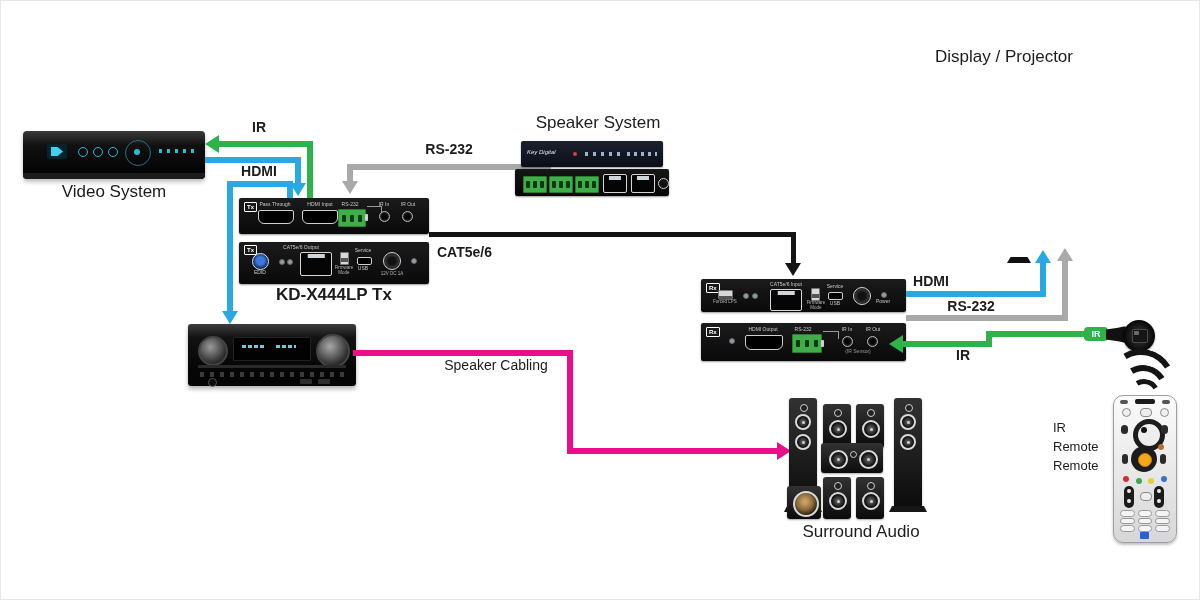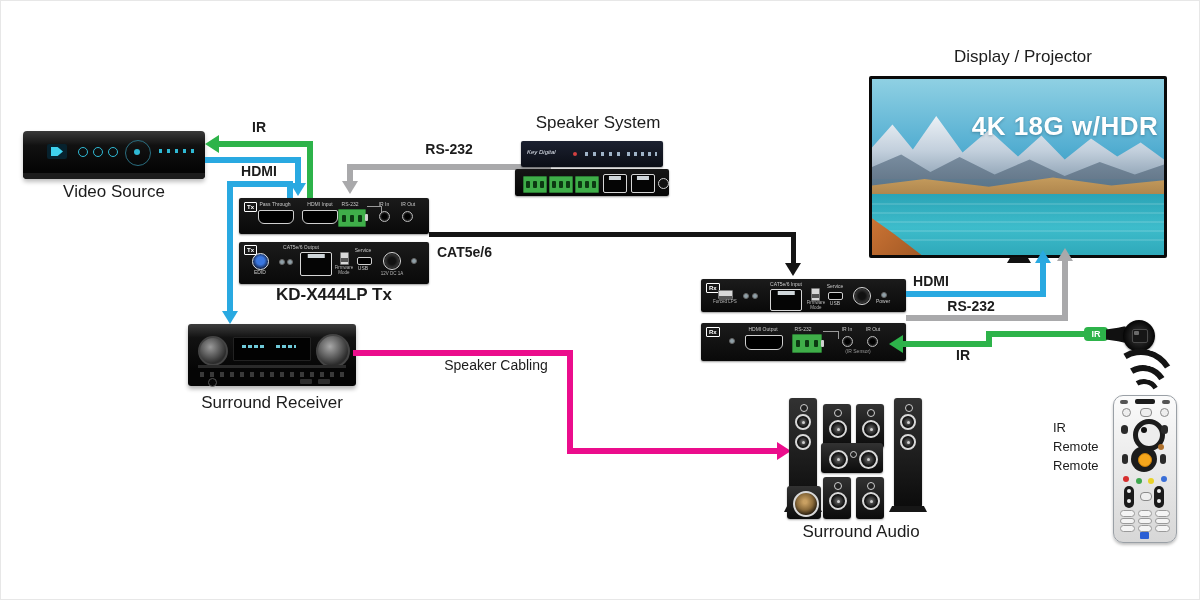--- a/index.html
+++ b/index.html
@@ -44,21 +44,21 @@
       <div class="abs" style="left:4px;top:3px;width:12px;height:9px;background:#3fd2ee;clip-path:polygon(0 0,55% 0,100% 50%,55% 100%,0 100%);"></div>
     </div>
     <div class="abs" style="left:55px;top:16px;width:8px;height:8px;border:1px solid #2fb9d4;border-radius:50%;"></div>
     <div class="abs" style="left:70px;top:16px;width:8px;height:8px;border:1px solid #2fb9d4;border-radius:50%;"></div>
     <div class="abs" style="left:85px;top:16px;width:8px;height:8px;border:1px solid #2fb9d4;border-radius:50%;"></div>
     <div class="abs" style="left:102px;top:9px;width:24px;height:24px;border:1px solid #2a6e80;border-radius:50%;"></div>
     <div class="abs" style="left:111px;top:18px;width:6px;height:6px;background:#2fb9d4;border-radius:50%;"></div>
     <div class="abs" style="left:136px;top:18px;width:40px;height:4px;background:repeating-linear-gradient(90deg,#2fb9d4 0 3px,transparent 3px 8px);"></div>
     <div class="abs" style="left:0;bottom:0;width:100%;height:6px;background:#1c1c1c;border-radius:0 0 4px 4px;"></div>
   </div>
-  <div class="lbl" style="left:28px;top:181px;width:170px;">Video Source</div>
+  <div class="lbl" style="left:28px;top:181px;width:170px;">Video System</div>
 
   <div class="ar left" style="left:204px;top:134px;--c:#2db34a;"></div>
   <div class="line" style="left:216px;top:140px;width:96px;height:6px;background:#2db34a;"></div>
   <div class="line" style="left:306px;top:140px;width:6px;height:57px;background:#2db34a;"></div>
   <div class="clbl" style="left:238px;top:118px;width:40px;">IR</div>
 
   <div class="line" style="left:204px;top:156px;width:96px;height:6px;background:#29a9e1;"></div>
   <div class="line" style="left:294px;top:156px;width:6px;height:27px;background:#29a9e1;"></div>
   <div class="ar down" style="left:289px;top:182px;--c:#29a9e1;"></div>
   <div class="clbl" style="left:228px;top:162px;width:60px;">HDMI</div>
@@ -138,32 +138,21 @@
     <div class="rj45" style="left:88px;top:5px;width:22px;height:17px;"></div>
     <div class="rj45" style="left:116px;top:5px;width:22px;height:17px;"></div>
     <div class="abs" style="left:143px;top:9px;width:9px;height:9px;border:1px solid #cfcfcf;border-radius:50%;background:#111;"></div>
   </div>
 
   <div class="line" style="left:428px;top:231px;width:367px;height:5px;background:#141414;"></div>
   <div class="line" style="left:790px;top:231px;width:5px;height:32px;background:#141414;"></div>
   <div class="ar down" style="left:784px;top:262px;--c:#141414;"></div>
   <div class="clbl" style="left:436px;top:243px;width:70px;text-align:left;">CAT5e/6</div>
 
-  <div class="lbl" style="left:937px;top:46px;width:170px;">Display / Projector</div>
-  <div class="abs" style="left:868px;top:75px;width:298px;height:182px;background:#0a0a0a;border-radius:2px;padding:0;">
-    <div class="abs" style="left:3px;top:3px;width:292px;height:176px;overflow:hidden;background:linear-gradient(180deg,#8fd0e3 0%,#55afd2 38%,#49a7cc 45%);">
-      <div class="abs" style="left:0;top:30px;width:100%;height:70px;background:linear-gradient(180deg,#f4f8fb,#c2cfdc 60%,#8fa3b5);clip-path:polygon(0 100%,0 55%,7% 22%,14% 58%,22% 10%,31% 62%,40% 30%,50% 68%,58% 38%,66% 72%,75% 42%,84% 68%,92% 48%,100% 72%,100% 100%);"></div>
-      <div class="abs" style="left:0;top:58px;width:100%;height:50px;background:linear-gradient(180deg,#7d92a6,#5d7082);clip-path:polygon(0 100%,0 60%,10% 35%,20% 70%,30% 40%,42% 75%,54% 45%,66% 78%,78% 50%,90% 75%,100% 55%,100% 100%);opacity:.9;"></div>
-      <div class="abs" style="left:0;top:96px;width:100%;height:26px;background:linear-gradient(180deg,#c79e5f,#a77e47);clip-path:polygon(0 100%,0 40%,18% 15%,40% 45%,62% 10%,82% 40%,100% 20%,100% 100%);"></div>
-      <div class="abs" style="left:0;top:115px;width:100%;height:61px;background:linear-gradient(180deg,#2ba4b6,#3dbccb 55%,#2fa9ba);"></div>
-      <div class="abs" style="left:0;top:124px;width:100%;height:40px;background:repeating-linear-gradient(180deg,rgba(255,255,255,.25) 0 2px,transparent 2px 9px);opacity:.5;"></div>
-      <div class="abs" style="left:0;top:130px;width:90px;height:46px;background:linear-gradient(135deg,#d07736,#8f4c1e);clip-path:polygon(0 100%,0 20%,25% 55%,55% 100%);"></div>
-      <div class="abs" style="left:98px;top:32px;width:190px;color:#fff;font-size:26px;font-weight:bold;text-align:center;text-shadow:0 1px 3px rgba(0,40,60,.35);letter-spacing:.5px;">4K 18G w/HDR</div>
-    </div>
-  </div>
+  <div class="lbl" style="left:918px;top:46px;width:170px;">Display / Projector</div>
   <div class="abs" style="left:1006px;top:256px;width:24px;height:6px;background:#111;clip-path:polygon(15% 0,85% 0,100% 100%,0 100%);"></div>
 
   <div class="panel" style="left:700px;top:278px;width:205px;height:33px;">
     <div class="badge" style="left:5px;top:4px;">Rx</div>
     <div class="swit" style="left:17px;top:11px;width:13px;height:7px;"></div>
     <div class="pl2" style="left:10px;top:20px;width:28px;white-space:normal;">Forced LPS</div>
     <div class="led" style="left:42px;top:14px;"></div>
     <div class="led" style="left:51px;top:14px;"></div>
     <div class="pl" style="left:60px;top:3px;width:50px;">CAT5e/6 Input</div>
     <div class="rj45" style="left:69px;top:10px;width:30px;height:20px;"></div>
@@ -277,21 +266,20 @@
     <div class="abs" style="left:45px;top:13px;width:76px;height:22px;background:#020202;border:1px solid #222;border-radius:1px;">
       <div class="abs" style="left:8px;top:7px;width:24px;height:3px;background:repeating-linear-gradient(90deg,#6fc9d8 0 4px,transparent 4px 6px);"></div>
       <div class="abs" style="left:42px;top:7px;width:20px;height:3px;background:repeating-linear-gradient(90deg,#6fc9d8 0 4px,transparent 4px 6px);"></div>
     </div>
     <div class="abs" style="left:10px;top:41px;width:148px;height:3px;background:#2a2a2a;"></div>
     <div class="abs" style="left:12px;top:48px;width:144px;height:5px;background:repeating-linear-gradient(90deg,#3a3a3a 0 4px,transparent 4px 10px);"></div>
     <div class="abs" style="left:20px;top:54px;width:7px;height:7px;border:1px solid #555;border-radius:50%;"></div>
     <div class="abs" style="left:112px;top:55px;width:12px;height:5px;background:#2e2e2e;border-radius:1px;"></div>
     <div class="abs" style="left:130px;top:55px;width:12px;height:5px;background:#2e2e2e;border-radius:1px;"></div>
   </div>
-  <div class="lbl" style="left:186px;top:392px;width:170px;">Surround Receiver</div>
 
   <div class="line" style="left:352px;top:349px;width:220px;height:6px;background:#eb0d8c;"></div>
   <div class="line" style="left:566px;top:349px;width:6px;height:104px;background:#eb0d8c;"></div>
   <div class="line" style="left:566px;top:447px;width:212px;height:6px;background:#eb0d8c;"></div>
   <div class="ar right" style="left:776px;top:441px;--c:#eb0d8c;"></div>
   <div class="clbl" style="left:425px;top:356px;width:140px;font-weight:400;">Speaker Cabling</div>
 
   <div class="cab" style="left:788px;top:397px;width:28px;height:110px;">
     <div class="abs" style="left:11px;top:6px;width:6px;height:6px;border-radius:50%;border:1px solid #cfcfcf;background:#222;"></div>
     <div class="spk" style="left:6px;top:16px;width:12px;height:12px;"></div>

